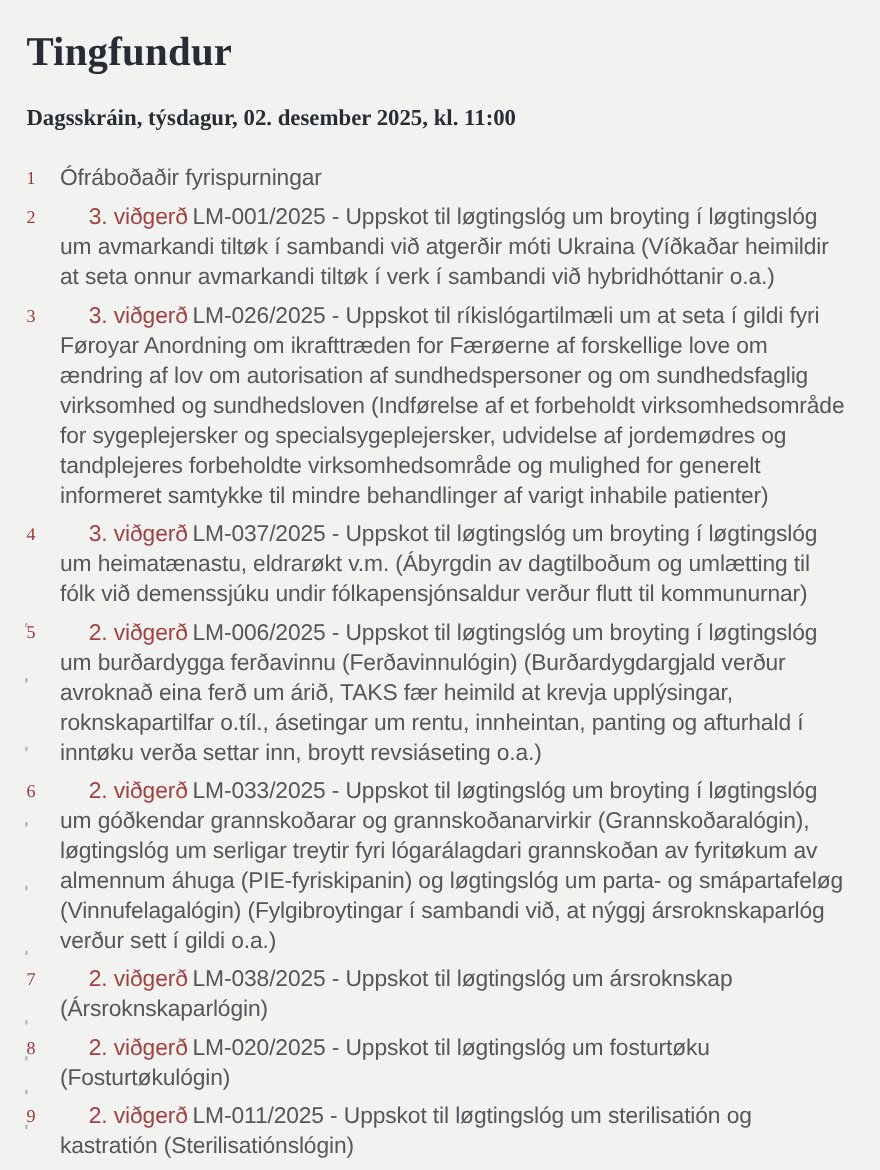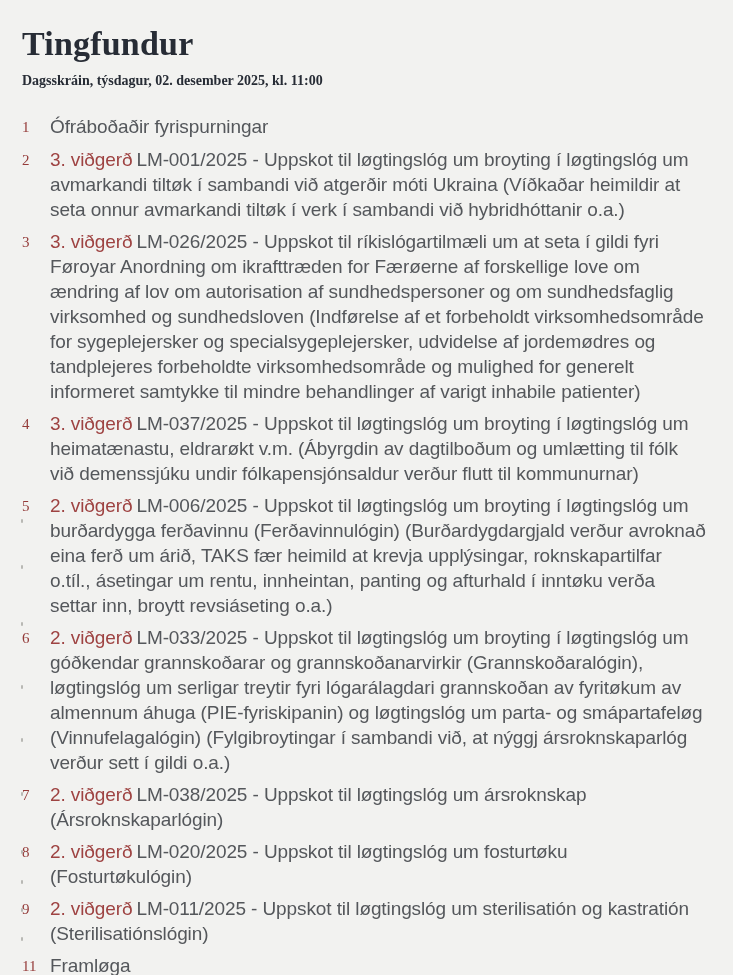--- a/index.html
+++ b/index.html
@@ -21,24 +21,24 @@
   .page-title {
     margin: 0;
     font-family: "Liberation Serif", "DejaVu Serif", serif;
     font-weight: 700;
     font-size: 34px;
     line-height: 1.2;
     color: #272c35;
     letter-spacing: 0.2px;
   }
   .page-subtitle {
-    margin: 7px 0 0 0;
+    margin: 22px 0 0 0;
     font-family: "Liberation Serif", "DejaVu Serif", serif;
     font-weight: 700;
-    font-size: 14px;
+    font-size: 19px;
     line-height: 1.25;
     color: #272c35;
   }
   ol.agenda-list {
     list-style: none;
     margin: 25px 0 0 0;
     padding: 0;
   }
   ol.agenda-list > li {
     display: grid;
@@ -55,20 +55,21 @@
   .item-text {
     margin: 0;
     font-size: 19px;
     letter-spacing: -0.1px;
     line-height: 25px;
     color: #54575b;
   }
   .item-stage {
     color: #9e4342;
     margin-right: 4px;
+    margin-left: 24px;
   }
   .notes {
     margin-top: 15px;
   }
   .notes-title {
     margin: 0;
     font-size: 19px;
     font-weight: 700;
     line-height: 25px;
     color: #3f434a;

